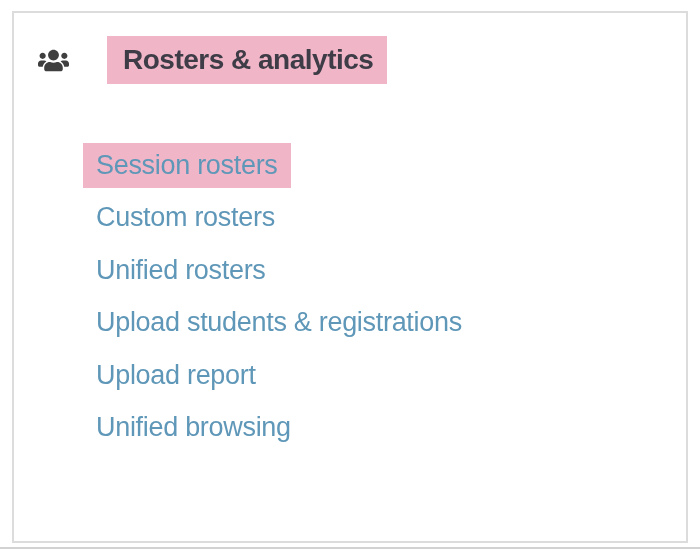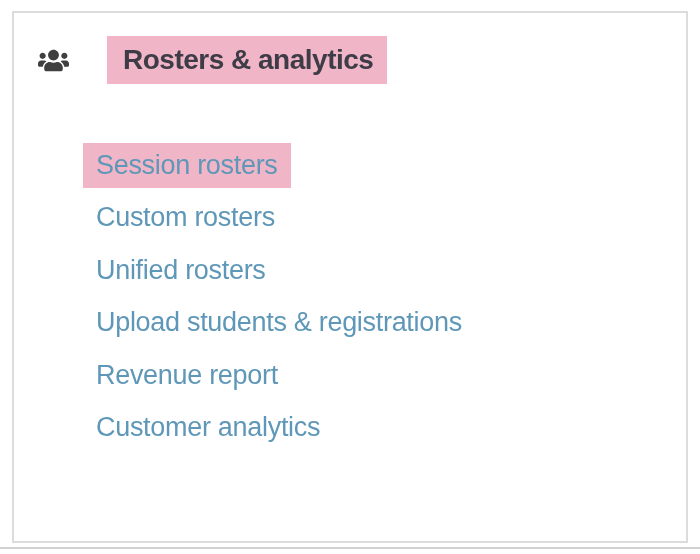--- a/index.html
+++ b/index.html
@@ -72,22 +72,22 @@
     <li>
       <span class="label">Custom rosters</span>
     </li>
     <li>
       <span class="label">Unified rosters</span>
     </li>
     <li>
       <span class="label">Upload students &amp; registrations</span>
     </li>
     <li>
-      <span class="label">Revenue report</span>
+      <span class="label">Upload report</span>
     </li>
     <li>
-      <span class="label">Customer analytics</span>
+      <span class="label">Unified browsing</span>
     </li>
   </ul>
 
 </div>
 
 <div class="bottom-rule"></div>
 
 </body></html>

